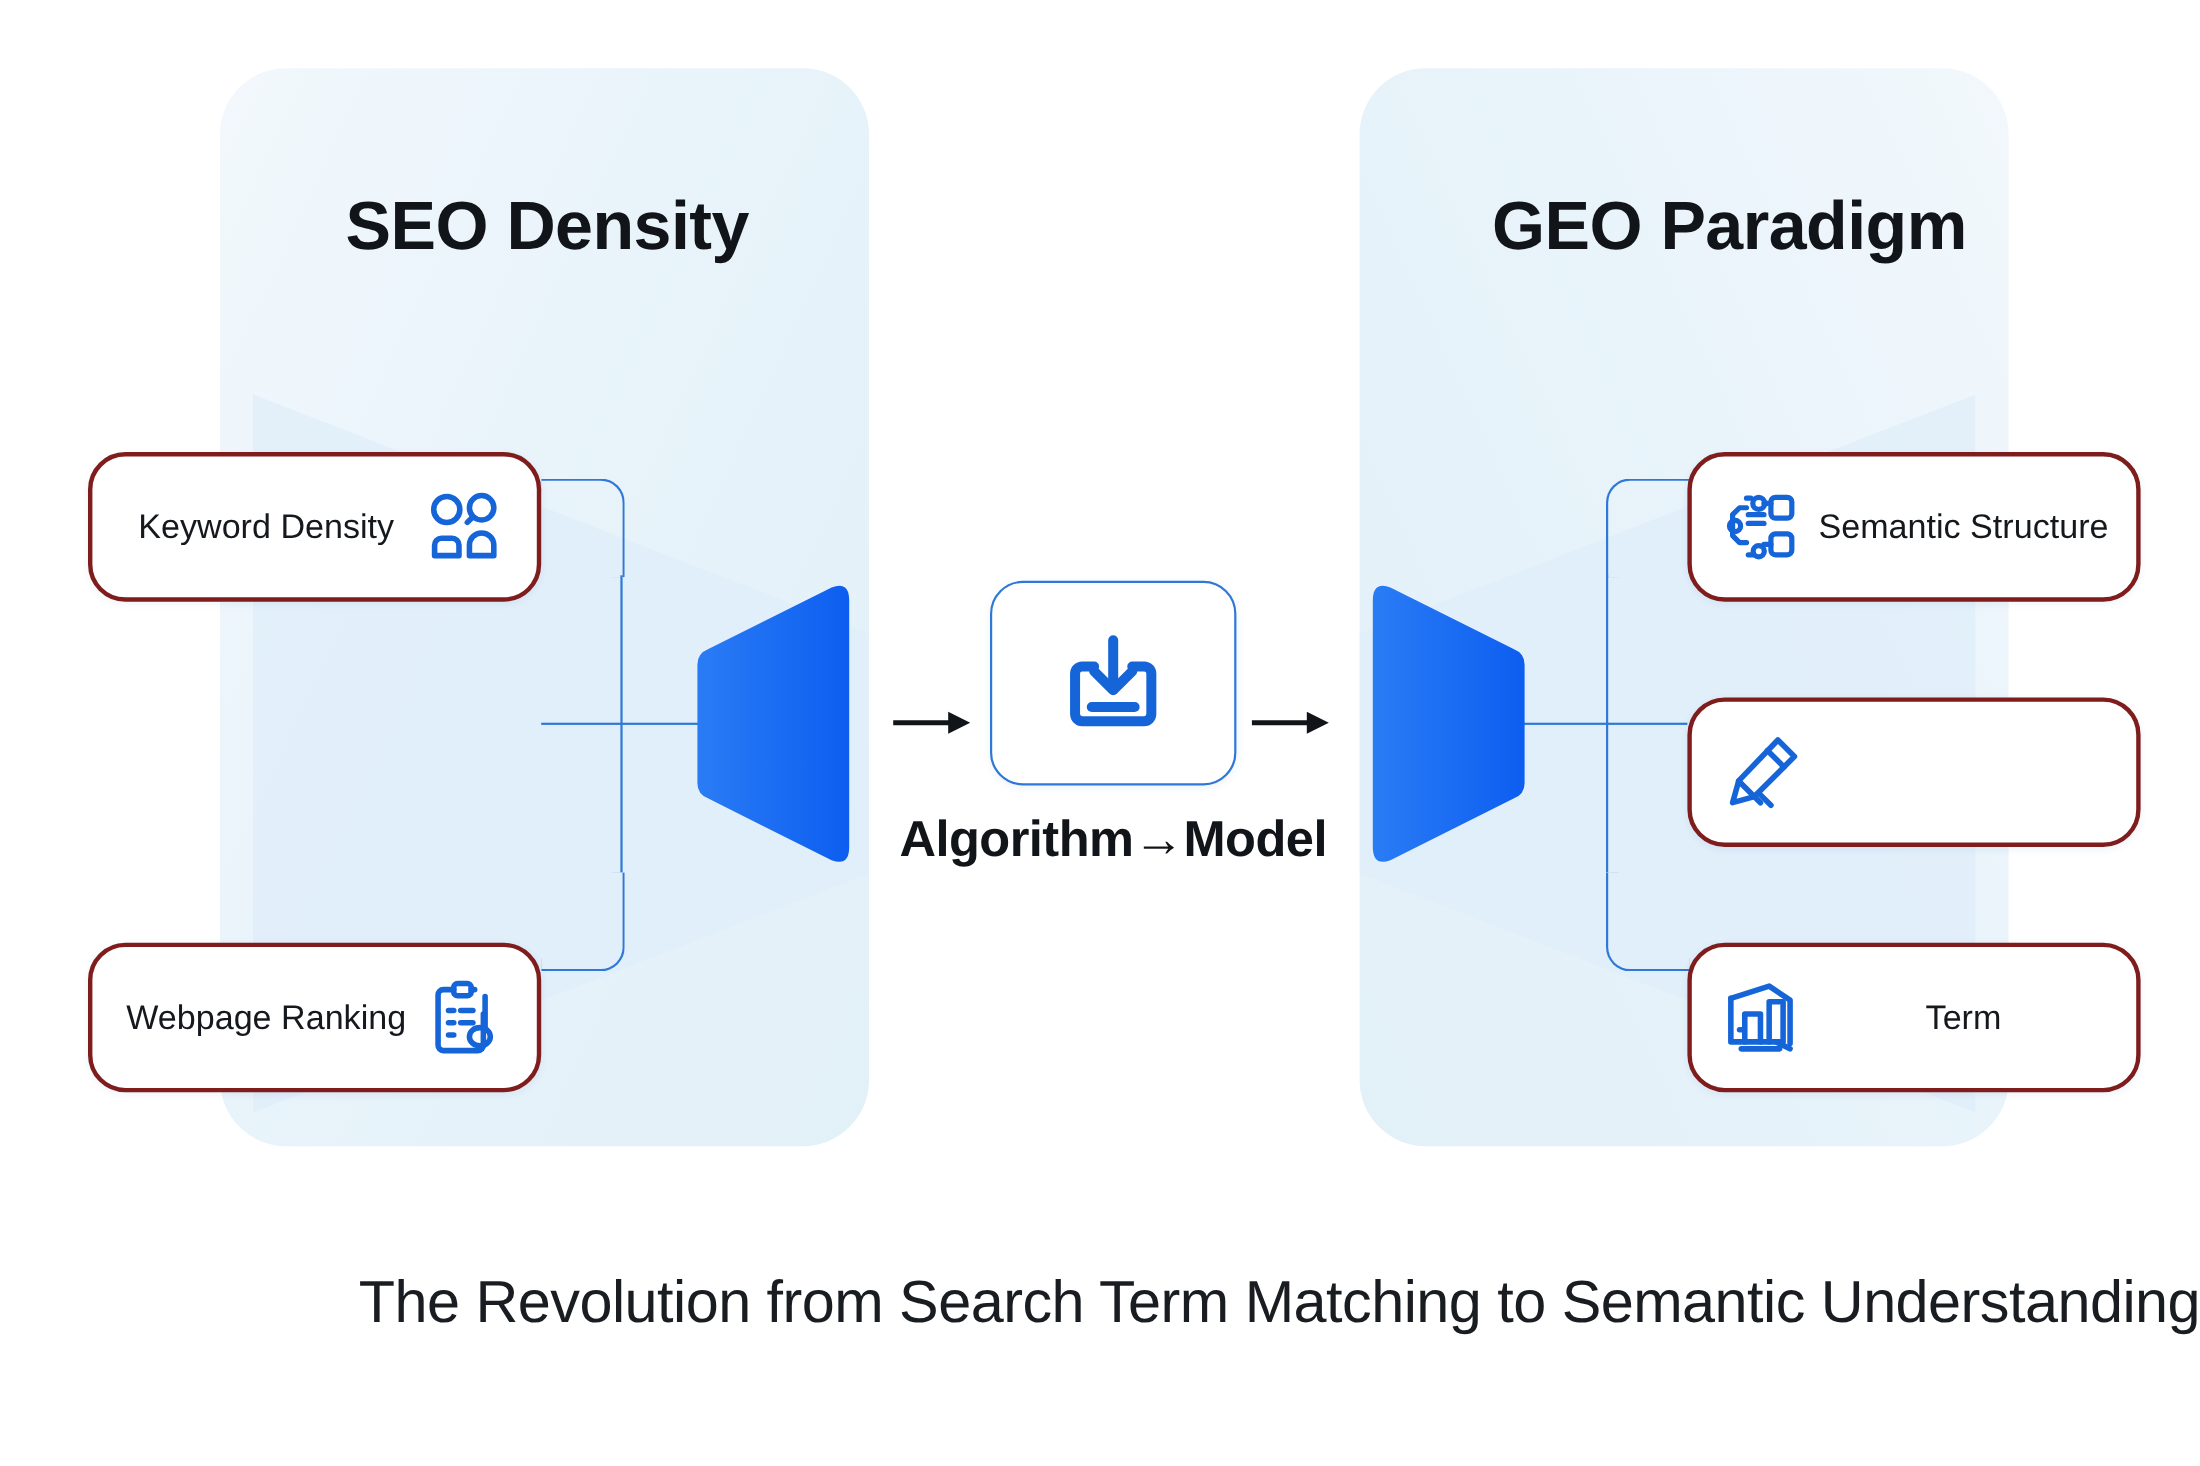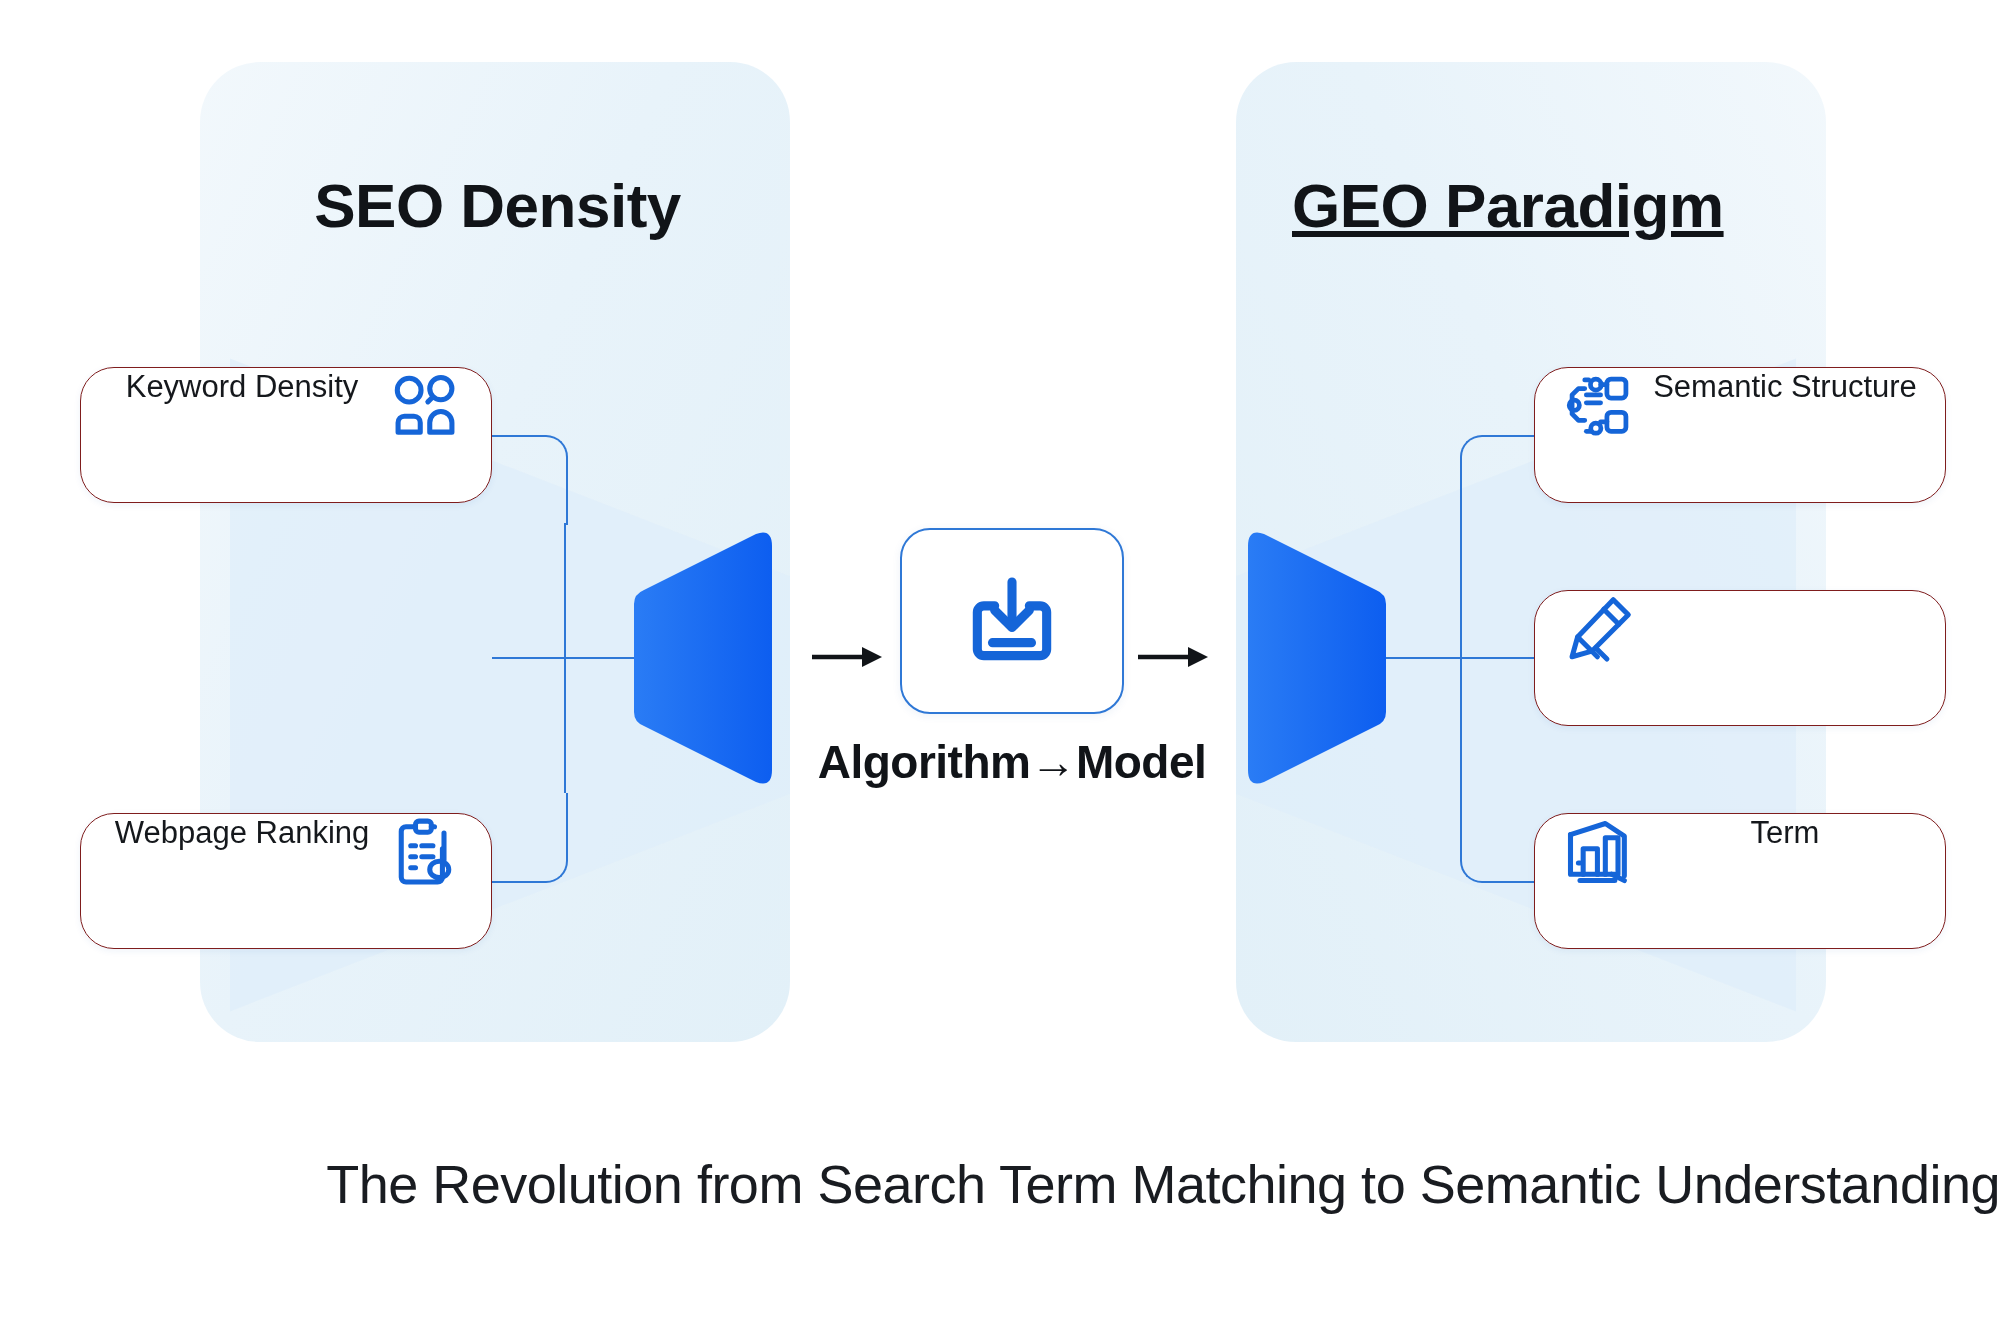--- a/index.html
+++ b/index.html
@@ -62,32 +62,33 @@
   
   .paradigm-title {
     position: absolute;
     font-size: 62px;
     font-weight: 700;
     color: #111418;
     letter-spacing: -0.5px;
     white-space: nowrap;
   }
   .title-left  { left: 205px;  top: 170px; width: 585px; text-align: center; }
-  .title-right { left: 1292px; top: 170px; width: 585px; text-align: left; text-decoration: underline; }
+  .title-right { left: 1203px; top: 170px; width: 585px; text-align: right; }
 
   
   .card {
     position: absolute;
     box-sizing: border-box;
     background: #ffffff;
-    border: 1px solid #7f1d1d;
+    border: 4px solid #7f1d1d;
     border-radius: 34px;
     display: flex;
-    align-items: flex-start;
+    align-items: center;
     box-shadow: 0 2px 7px rgba(35,92,165,.07);
+    margin-top: 44px;
   }
   .card-left {
     left: 80px;
     width: 412px;
     height: 136px;
     justify-content: space-between;
     padding: 0 28px 0 22px;
   }
   .card-right {
     left: 1534px;

